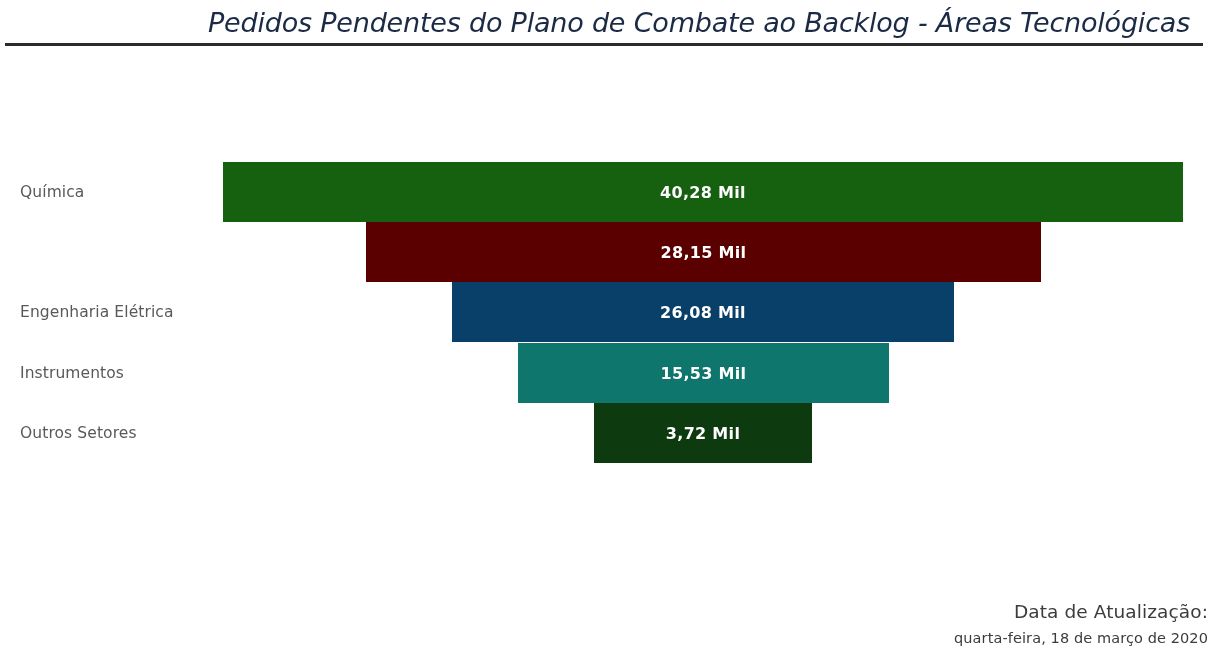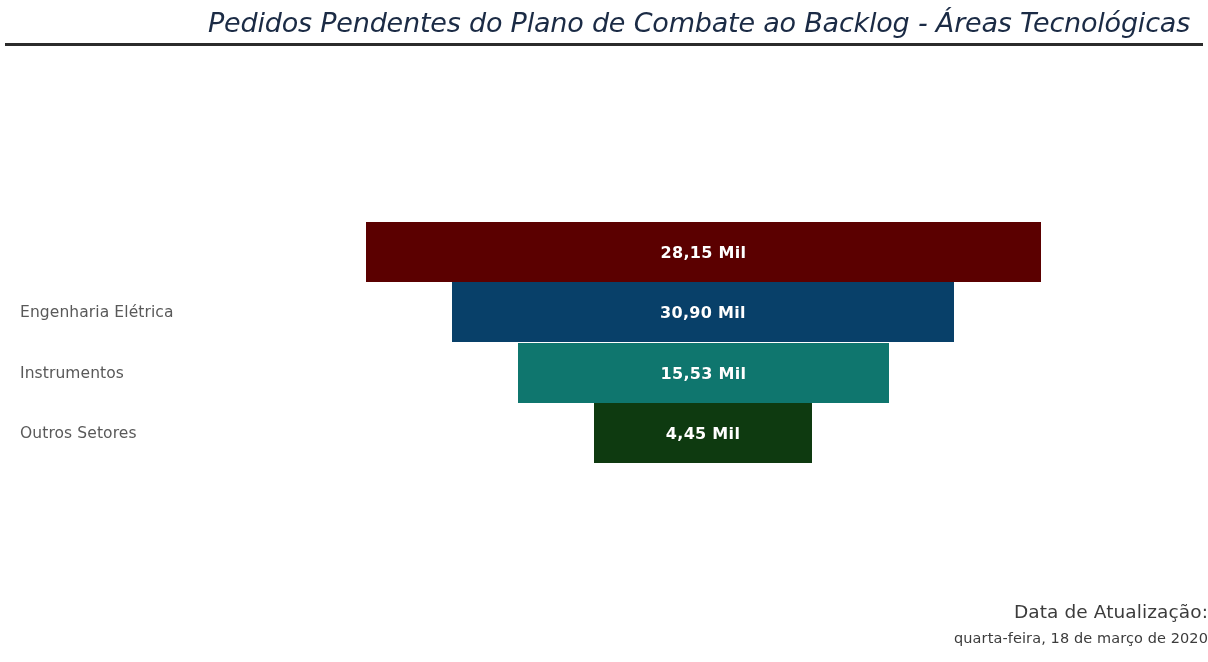--- a/index.html
+++ b/index.html
@@ -117,41 +117,47 @@
     letter-spacing: 0.1px;
   }
 </style>
 </head>
 <body>
 
 <div class="chart-title">Pedidos Pendentes do Plano de Combate ao Backlog - Áreas Tecnológicas</div>
 <div class="title-rule"></div>
 
 <div class="funnel" id="funnel-root">
+    <div class="funnel-row" style="top: 162px;">
+      <div class="row-label">Química</div>
+      <div class="row-bar" style="left: 223px; width: 960px; background: rgb(21, 97, 16);">
+        <span class="bar-value">40,28 Mil</span>
+      </div>
+    </div>
     <div class="funnel-row" style="top: 222px;">
       <div class="row-bar" style="left: 366px; width: 675px; background: rgb(91, 0, 0);">
         <span class="bar-value">28,15 Mil</span>
       </div>
     </div>
     <div class="funnel-row" style="top: 282px;">
       <div class="row-label">Engenharia Elétrica</div>
       <div class="row-bar" style="left: 452px; width: 502px; background: rgb(8, 64, 105);">
-        <span class="bar-value">30,90 Mil</span>
+        <span class="bar-value">26,08 Mil</span>
       </div>
     </div>
     <div class="funnel-row" style="top: 343px;">
       <div class="row-label">Instrumentos</div>
       <div class="row-bar" style="left: 518px; width: 371px; background: #0f766e;">
         <span class="bar-value">15,53 Mil</span>
       </div>
     </div>
     <div class="funnel-row" style="top: 403px;">
       <div class="row-label">Outros Setores</div>
       <div class="row-bar" style="left: 594px; width: 218px; background: rgb(14, 58, 16);">
-        <span class="bar-value">4,45 Mil</span>
+        <span class="bar-value">3,72 Mil</span>
       </div>
     </div>
   </div>
 
 <div class="footer">
   <div class="footer-title">Data de Atualização:</div>
   <div class="footer-date">quarta-feira, 18 de março de 2020</div>
 </div>
 
 </body></html>

